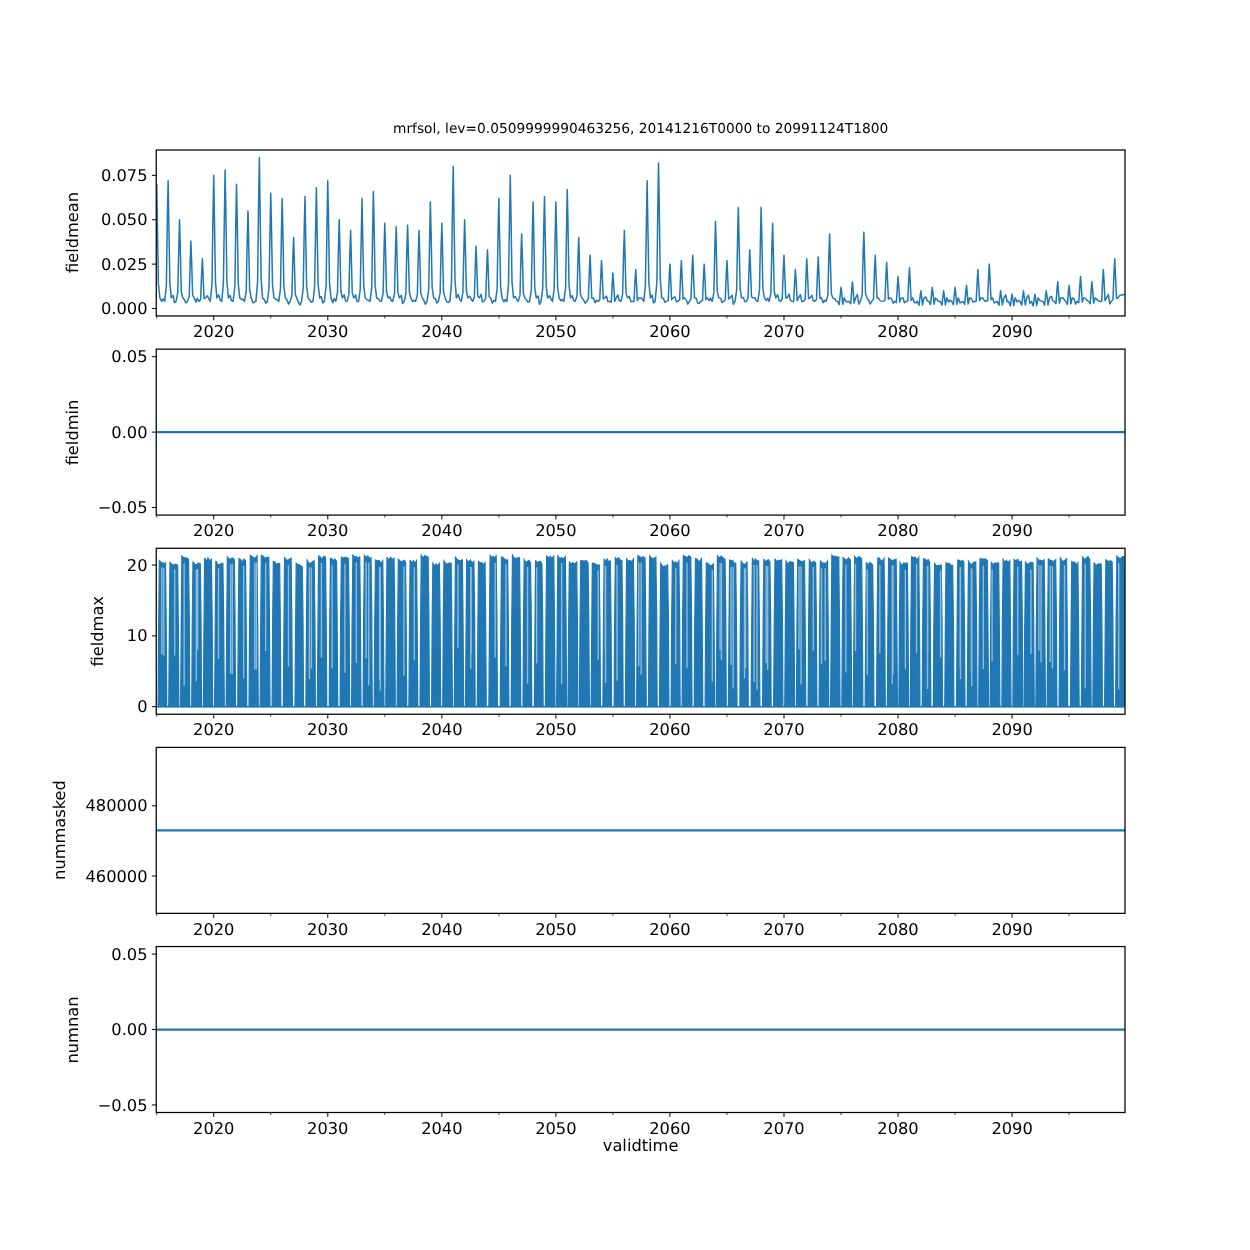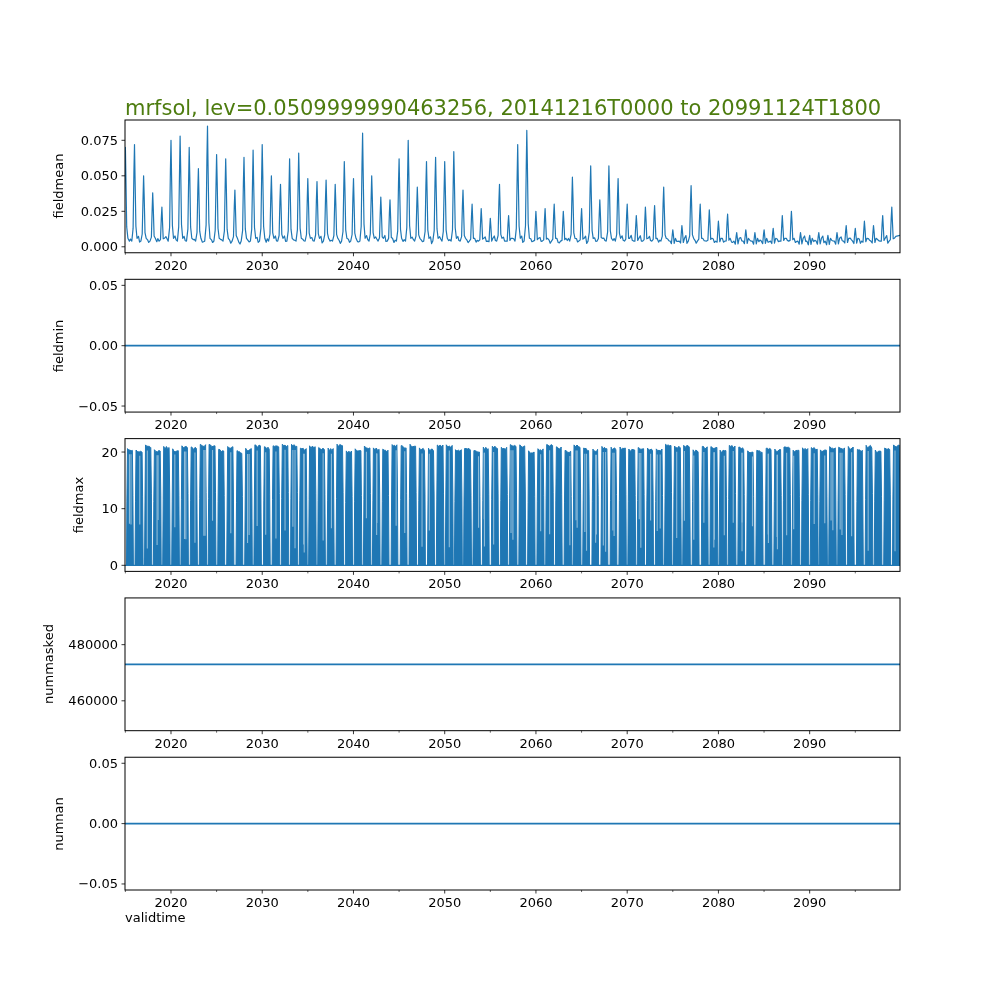--- a/index.html
+++ b/index.html
@@ -1,21 +1,21 @@
 <!DOCTYPE html>
 <html><head>
 <meta charset="utf-8">
 <style>
   html,body{margin:0;padding:0;background:#fff;}
   #figure{position:relative;width:1000px;height:1000px;background:#fff;
           font-family:"DejaVu Sans","Liberation Sans",sans-serif;color:#000;}
   #plot-svg{position:absolute;left:0;top:0;}
-  .fig-title{position:absolute;left:125px;top:96px;width:775px;
-             font-size:21px;color:#4d7c0f;white-space:nowrap;}
-  .x-label{position:absolute;left:125px;top:910px;width:775px;
+  .fig-title{position:absolute;left:125px;top:96px;width:775px;text-align:center;
+             font-size:11px;color:#000000;white-space:nowrap;}
+  .x-label{position:absolute;left:125px;top:910px;width:775px;text-align:center;
            font-size:13px;color:#000;}
   .y-label{position:absolute;width:200px;height:18px;line-height:18px;text-align:center;
            font-size:13px;color:#000;transform:rotate(-90deg);}
   text{font-family:"DejaVu Sans","Liberation Sans",sans-serif;fill:#000;}
   .xtick-lab,.ytick-lab{font-size:13px;}
 </style>
 </head>
 <body>
 
 <div id="figure">

